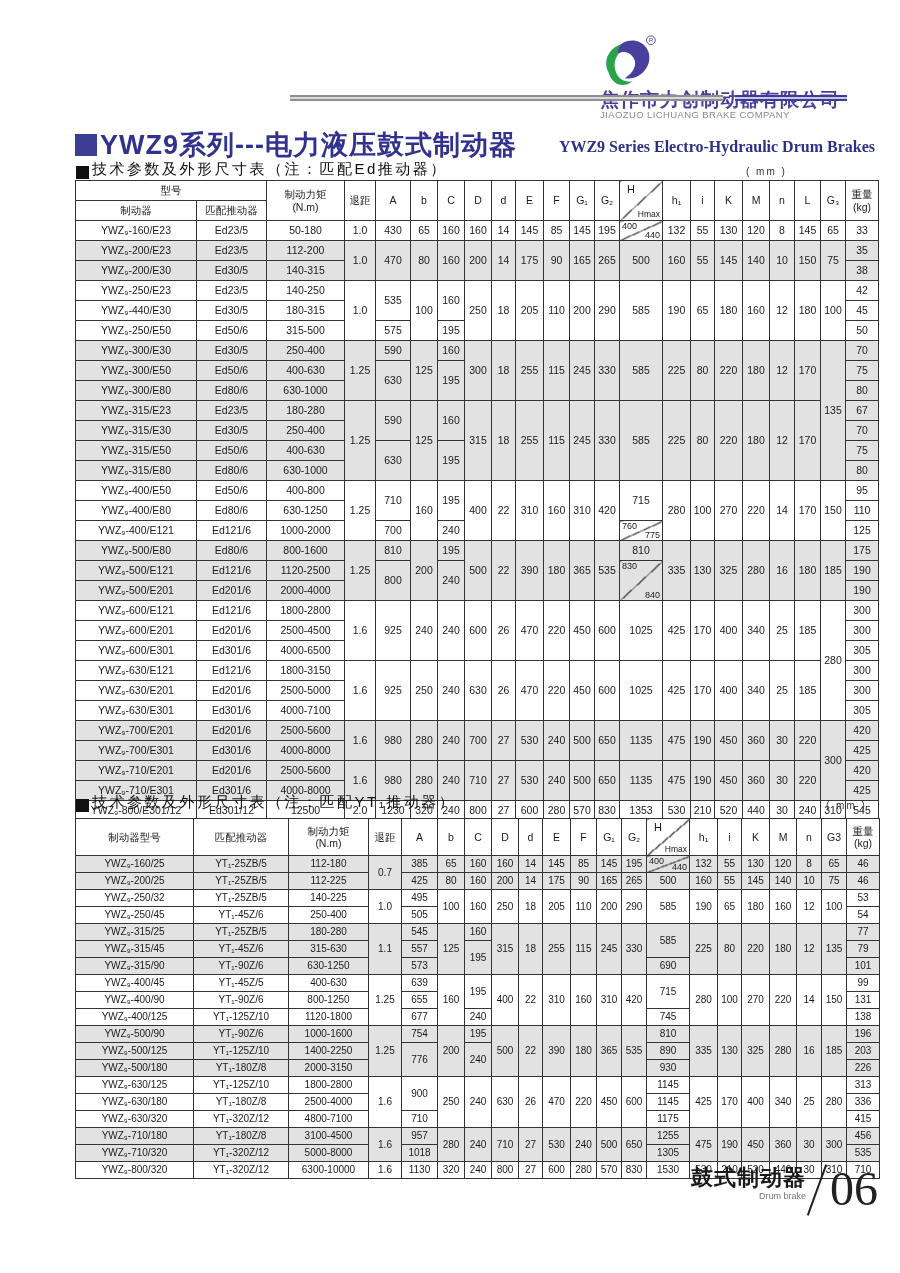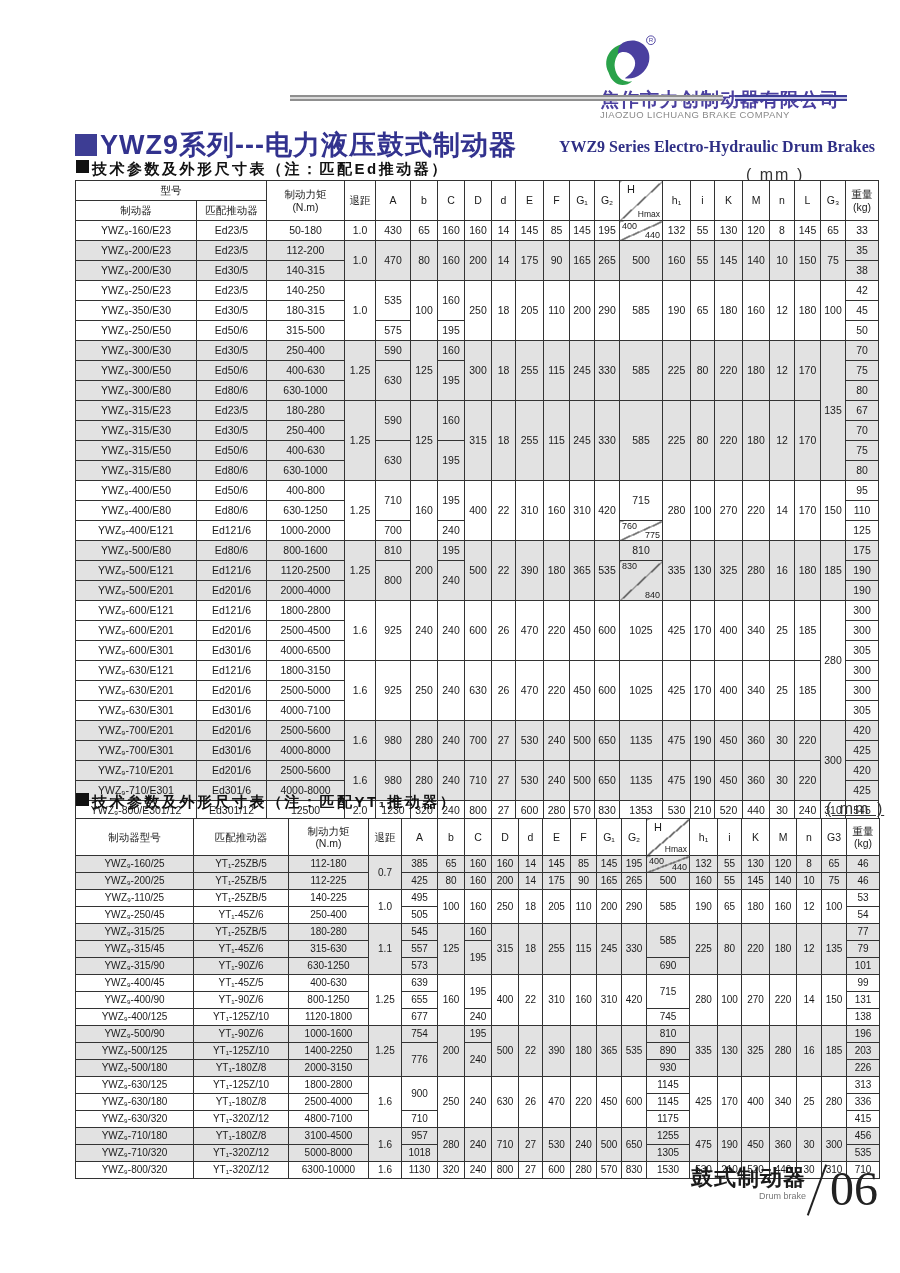--- a/index.html
+++ b/index.html
@@ -13,26 +13,26 @@
   #company .en{font-size:9.5px;color:#8a8a8a;letter-spacing:.4px;white-space:nowrap;}
   .bar{position:absolute;height:6px;}
   #bar-gray{left:290px;top:95px;width:433px;background:linear-gradient(#8f8f8f 0 2px,#d9d9d9 2px 4px,#8f8f8f 4px 6px);}
   #bar-purple{left:735px;top:95px;width:112px;background:linear-gradient(#3c3c96 0 2px,#c9c9e6 2px 4px,#3c3c96 4px 6px);}
   
   #main-title{position:absolute;left:75px;top:127px;display:flex;align-items:center;}
   #main-title .sq{width:22px;height:22px;background:#3d3d94;margin-right:3px;}
   #main-title .txt{font-size:27px;font-weight:bold;color:#32328e;letter-spacing:1px;white-space:nowrap;}
   #en-title{position:absolute;right:25px;top:138px;font-family:"Liberation Serif","DejaVu Serif",serif;
             font-size:16px;font-weight:bold;color:#2f2f85;white-space:nowrap;}
-  .caption{position:absolute;left:76px;display:flex;align-items:flex-start;font-size:15px;font-weight:bold;color:#111;}
+  .caption{position:absolute;left:76px;display:flex;align-items:flex-end;font-size:15px;font-weight:normal;color:#111;}
   .caption .sq{width:13px;height:13px;background:#111;margin-right:3px;flex:0 0 auto;}
   .caption .txt{letter-spacing:2.5px;white-space:nowrap;}
   #caption1{top:160px;}
   #caption2{top:793px;}
-  .unit{position:absolute;font-size:16px;color:#333;letter-spacing:2px;white-space:nowrap;text-decoration:underline;}
+  .unit{position:absolute;font-size:10px;color:#333;letter-spacing:2px;white-space:nowrap;}
   #unit1{left:746px;top:166px;}
   #unit2{left:826px;top:800px;}
   
   table.spec{position:absolute;left:75px;border-collapse:collapse;table-layout:fixed;width:803px;background:#fff;}
   #ed-table{top:180px;}
   #yt-table{top:818px;}
   table.spec th,table.spec td{border:1px solid #333;text-align:center;vertical-align:middle;
      padding:0 1px;font-weight:normal;font-size:10.5px;line-height:1.15;white-space:pre-line;overflow:hidden;}
   #ed-table thead th{height:19px;}
   #ed-table tbody td{height:19px;}
@@ -214,21 +214,21 @@
           <td rowspan="3">190</td>
           <td rowspan="3">65</td>
           <td rowspan="3">180</td>
           <td rowspan="3">160</td>
           <td rowspan="3">12</td>
           <td rowspan="3">180</td>
           <td rowspan="3">100</td>
           <td>42</td>
         </tr>
         <tr>
-          <td>YWZ₉-350/E30</td>
+          <td>YWZ₉-440/E30</td>
           <td>Ed30/5</td>
           <td>180-315</td>
           <td>45</td>
         </tr>
         <tr>
           <td>YWZ₉-250/E50</td>
           <td>Ed50/6</td>
           <td>315-500</td>
           <td>575</td>
           <td>195</td>
@@ -647,21 +647,21 @@
           <td class="shade">500</td>
           <td class="shade">160</td>
           <td class="shade">55</td>
           <td class="shade">145</td>
           <td class="shade">140</td>
           <td class="shade">10</td>
           <td class="shade">75</td>
           <td class="shade">46</td>
         </tr>
         <tr>
-          <td>YWZ₉-110/25</td>
+          <td>YWZ₉-250/32</td>
           <td>YT₁-25ZB/5</td>
           <td>140-225</td>
           <td rowspan="2">1.0</td>
           <td>495</td>
           <td rowspan="2">100</td>
           <td rowspan="2">160</td>
           <td rowspan="2">250</td>
           <td rowspan="2">18</td>
           <td rowspan="2">205</td>
           <td rowspan="2">110</td>

